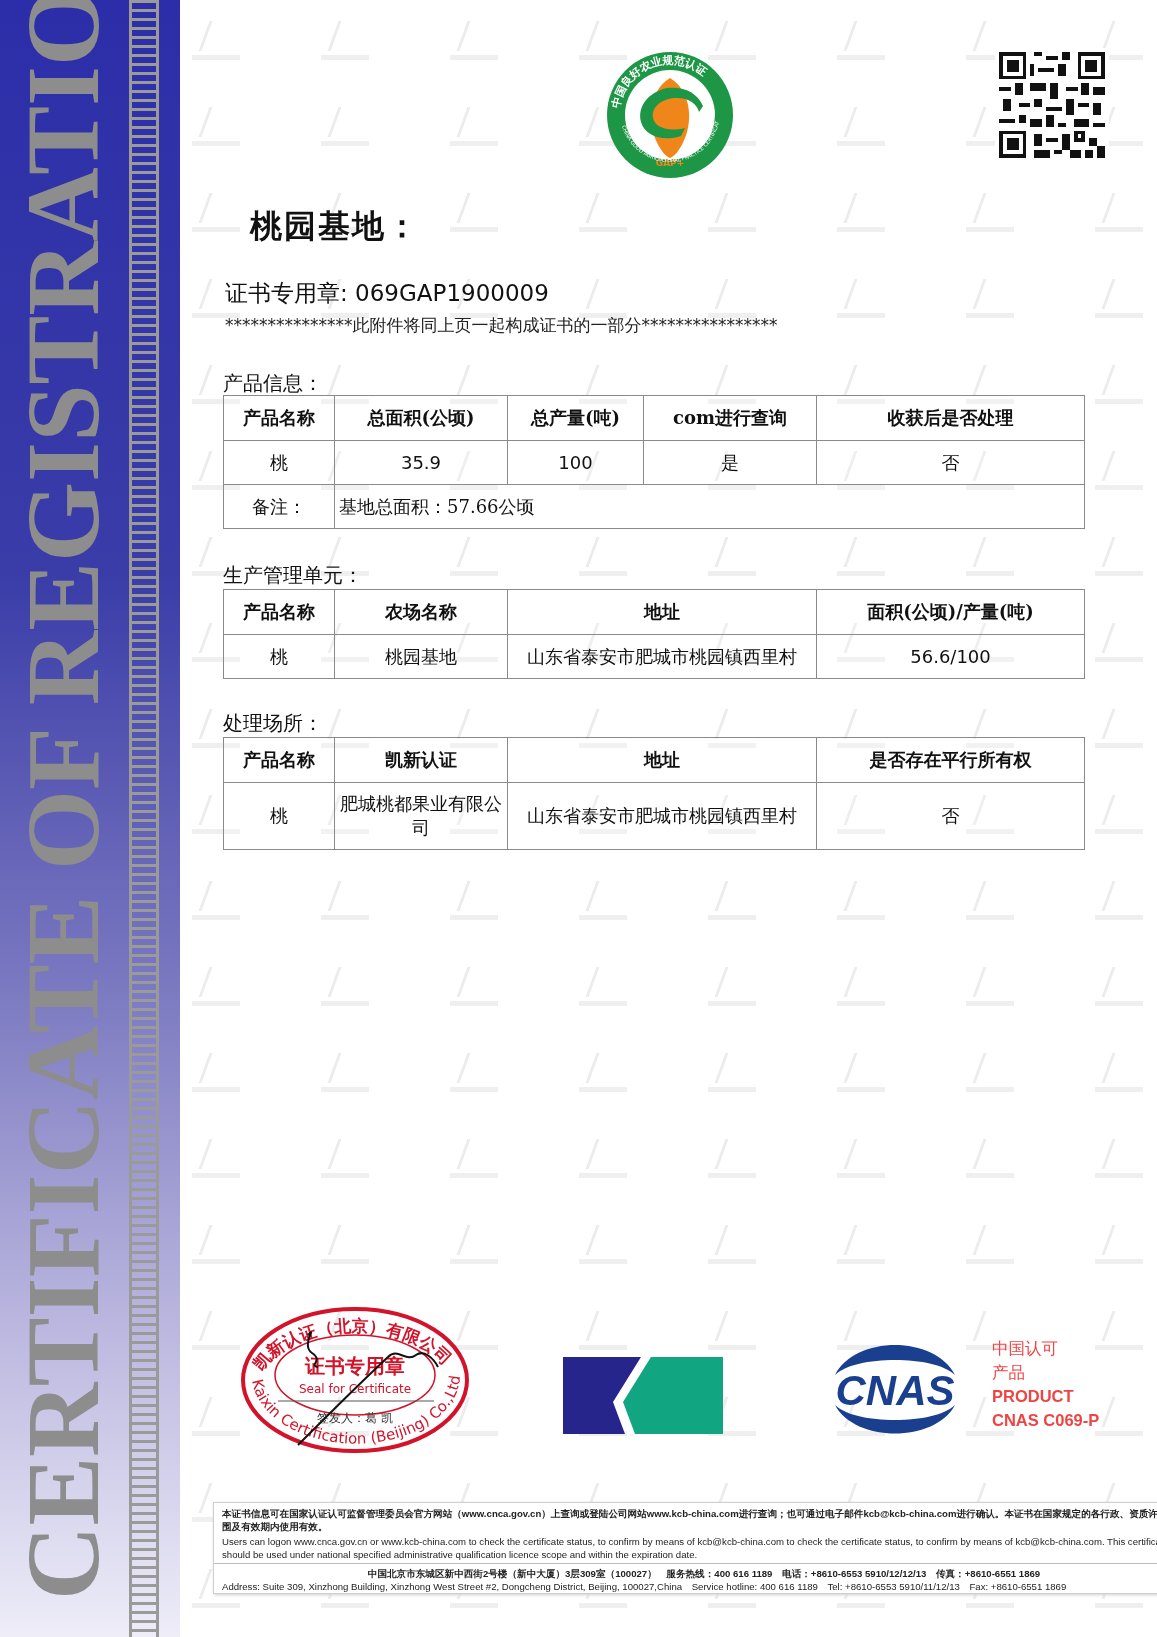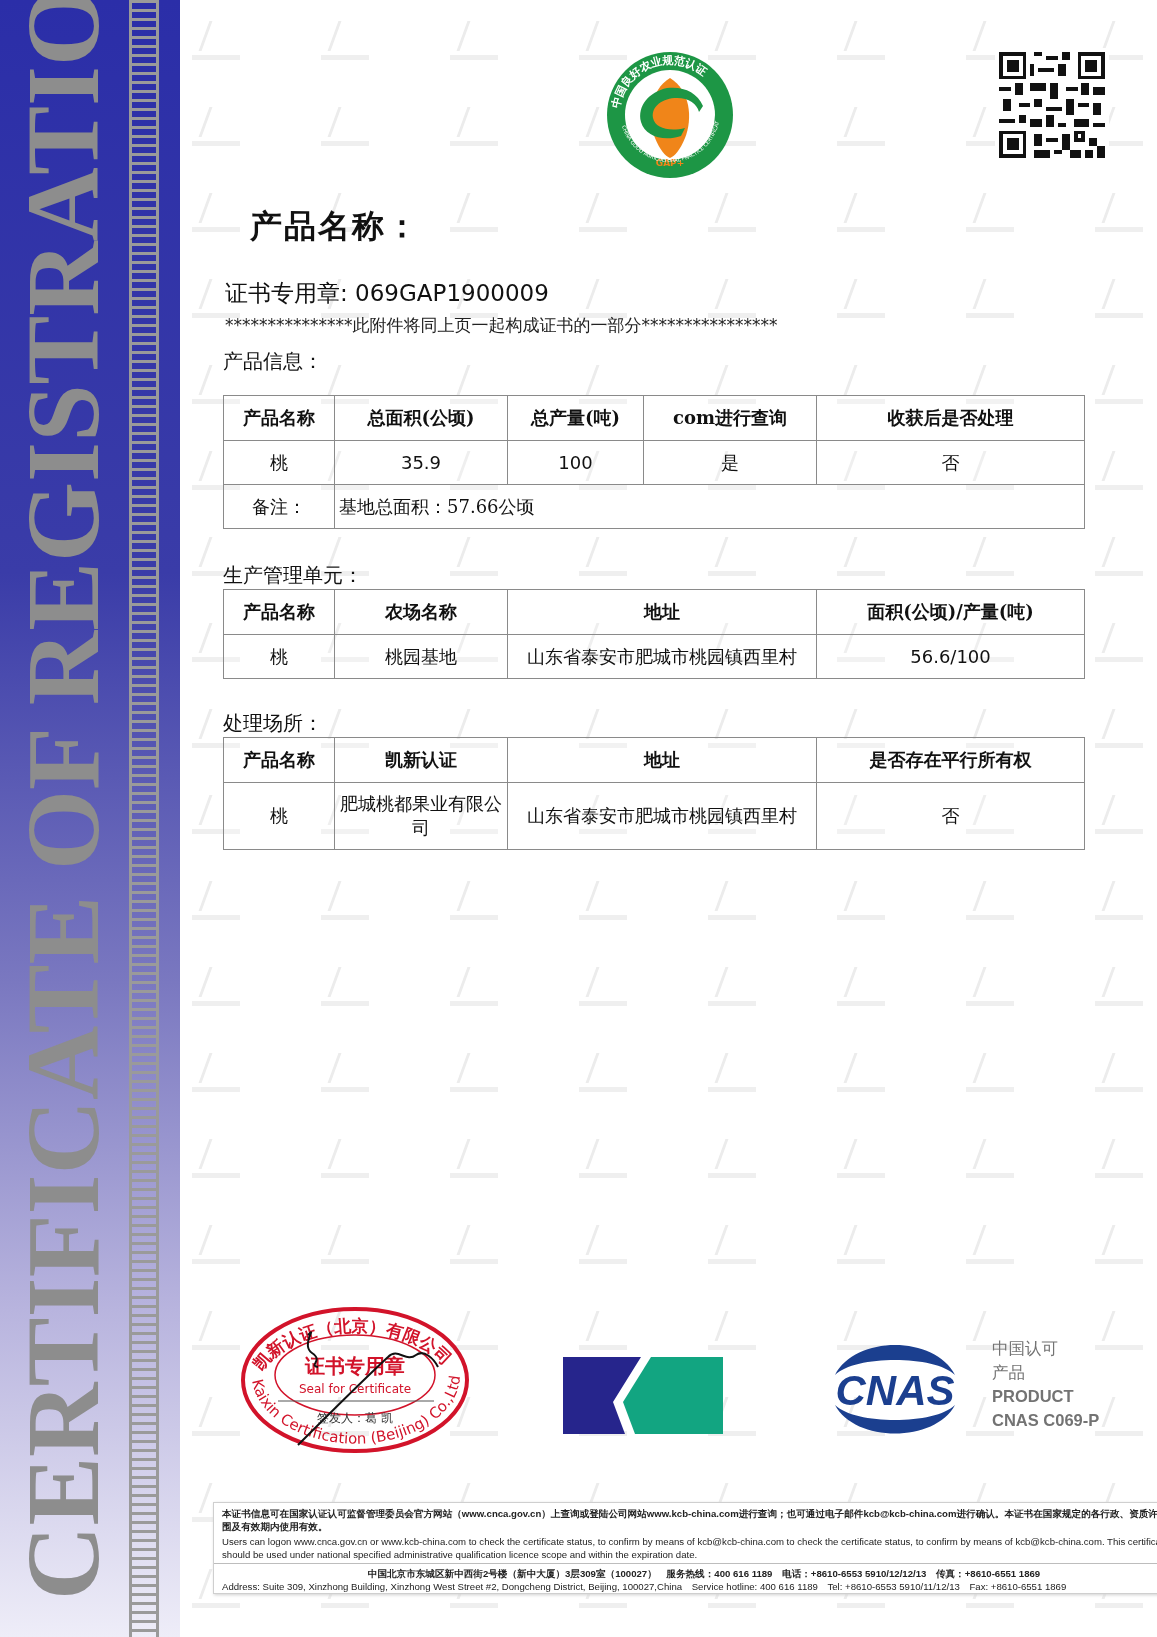--- a/index.html
+++ b/index.html
@@ -77,21 +77,21 @@
   table.grid th { font-weight: bold; }
   table.grid td.left { text-align: left; }
   table.grid td.num { font-family: "DejaVu Sans", sans-serif; font-size: 18px; }
 
   
   .stamp { position: absolute; left: 238px; top: 1305px; width: 235px; height: 150px; }
   .kcb { position: absolute; left: 563px; top: 1357px; width: 160px; height: 77px; }
   .cnas { position: absolute; left: 815px; top: 1325px; width: 160px; height: 120px; }
   .cnas-text {
     position: absolute; left: 992px; top: 1336px; font-family: "Liberation Sans", sans-serif;
-    font-size: 16.5px; line-height: 24px; color: #737373;
+    font-size: 16.5px; line-height: 24px; color: #ef4444;
   }
   .cnas-text .b { font-weight: bold; }
 
   
   .footer {
     position: absolute; left: 213px; top: 1502px; width: 982px; height: 92px;
     border: 1px solid #cfcfcf; box-shadow: 1px 1px 3px #d0d0d0; background: #fff;
     font-family: "Liberation Sans", "DejaVu Sans", sans-serif; color: #222;
     font-size: 9.6px; box-sizing: border-box;
   }
@@ -325,28 +325,28 @@
       <rect x="21" y="22" width="1" height="1" fill="#fff"></rect>
       <rect x="24" y="23" width="2" height="2"></rect>
     <rect x="10" y="26" width="4" height="2"></rect>
       <rect x="15" y="26" width="2" height="1"></rect>
       <rect x="19" y="26" width="3" height="2"></rect>
     <rect x="23" y="26" width="2" height="2"></rect>
       <rect x="26" y="25" width="2" height="3"></rect>
   </g>
 </svg>
 
-<div class="title">产品名称：</div>
+<div class="title">桃园基地：</div>
 <div class="cert-no">
   <span>证书专用章:</span>
   <span>069GAP1900009</span>
 </div>
 <div class="note-line">***************此附件将同上页一起构成证书的一部分****************</div>
 
-<div class="section-label" style="top:348px;">产品信息：</div>
+<div class="section-label" style="top:370px;">产品信息：</div>
 <table class="grid" style="top:395px;">
   <colgroup>
       <col style="width:111px">
       <col style="width:173px">
       <col style="width:136px">
       <col style="width:173px">
       <col style="width:268px">
     </colgroup>
   <tbody>
       <tr style="height:45px">

